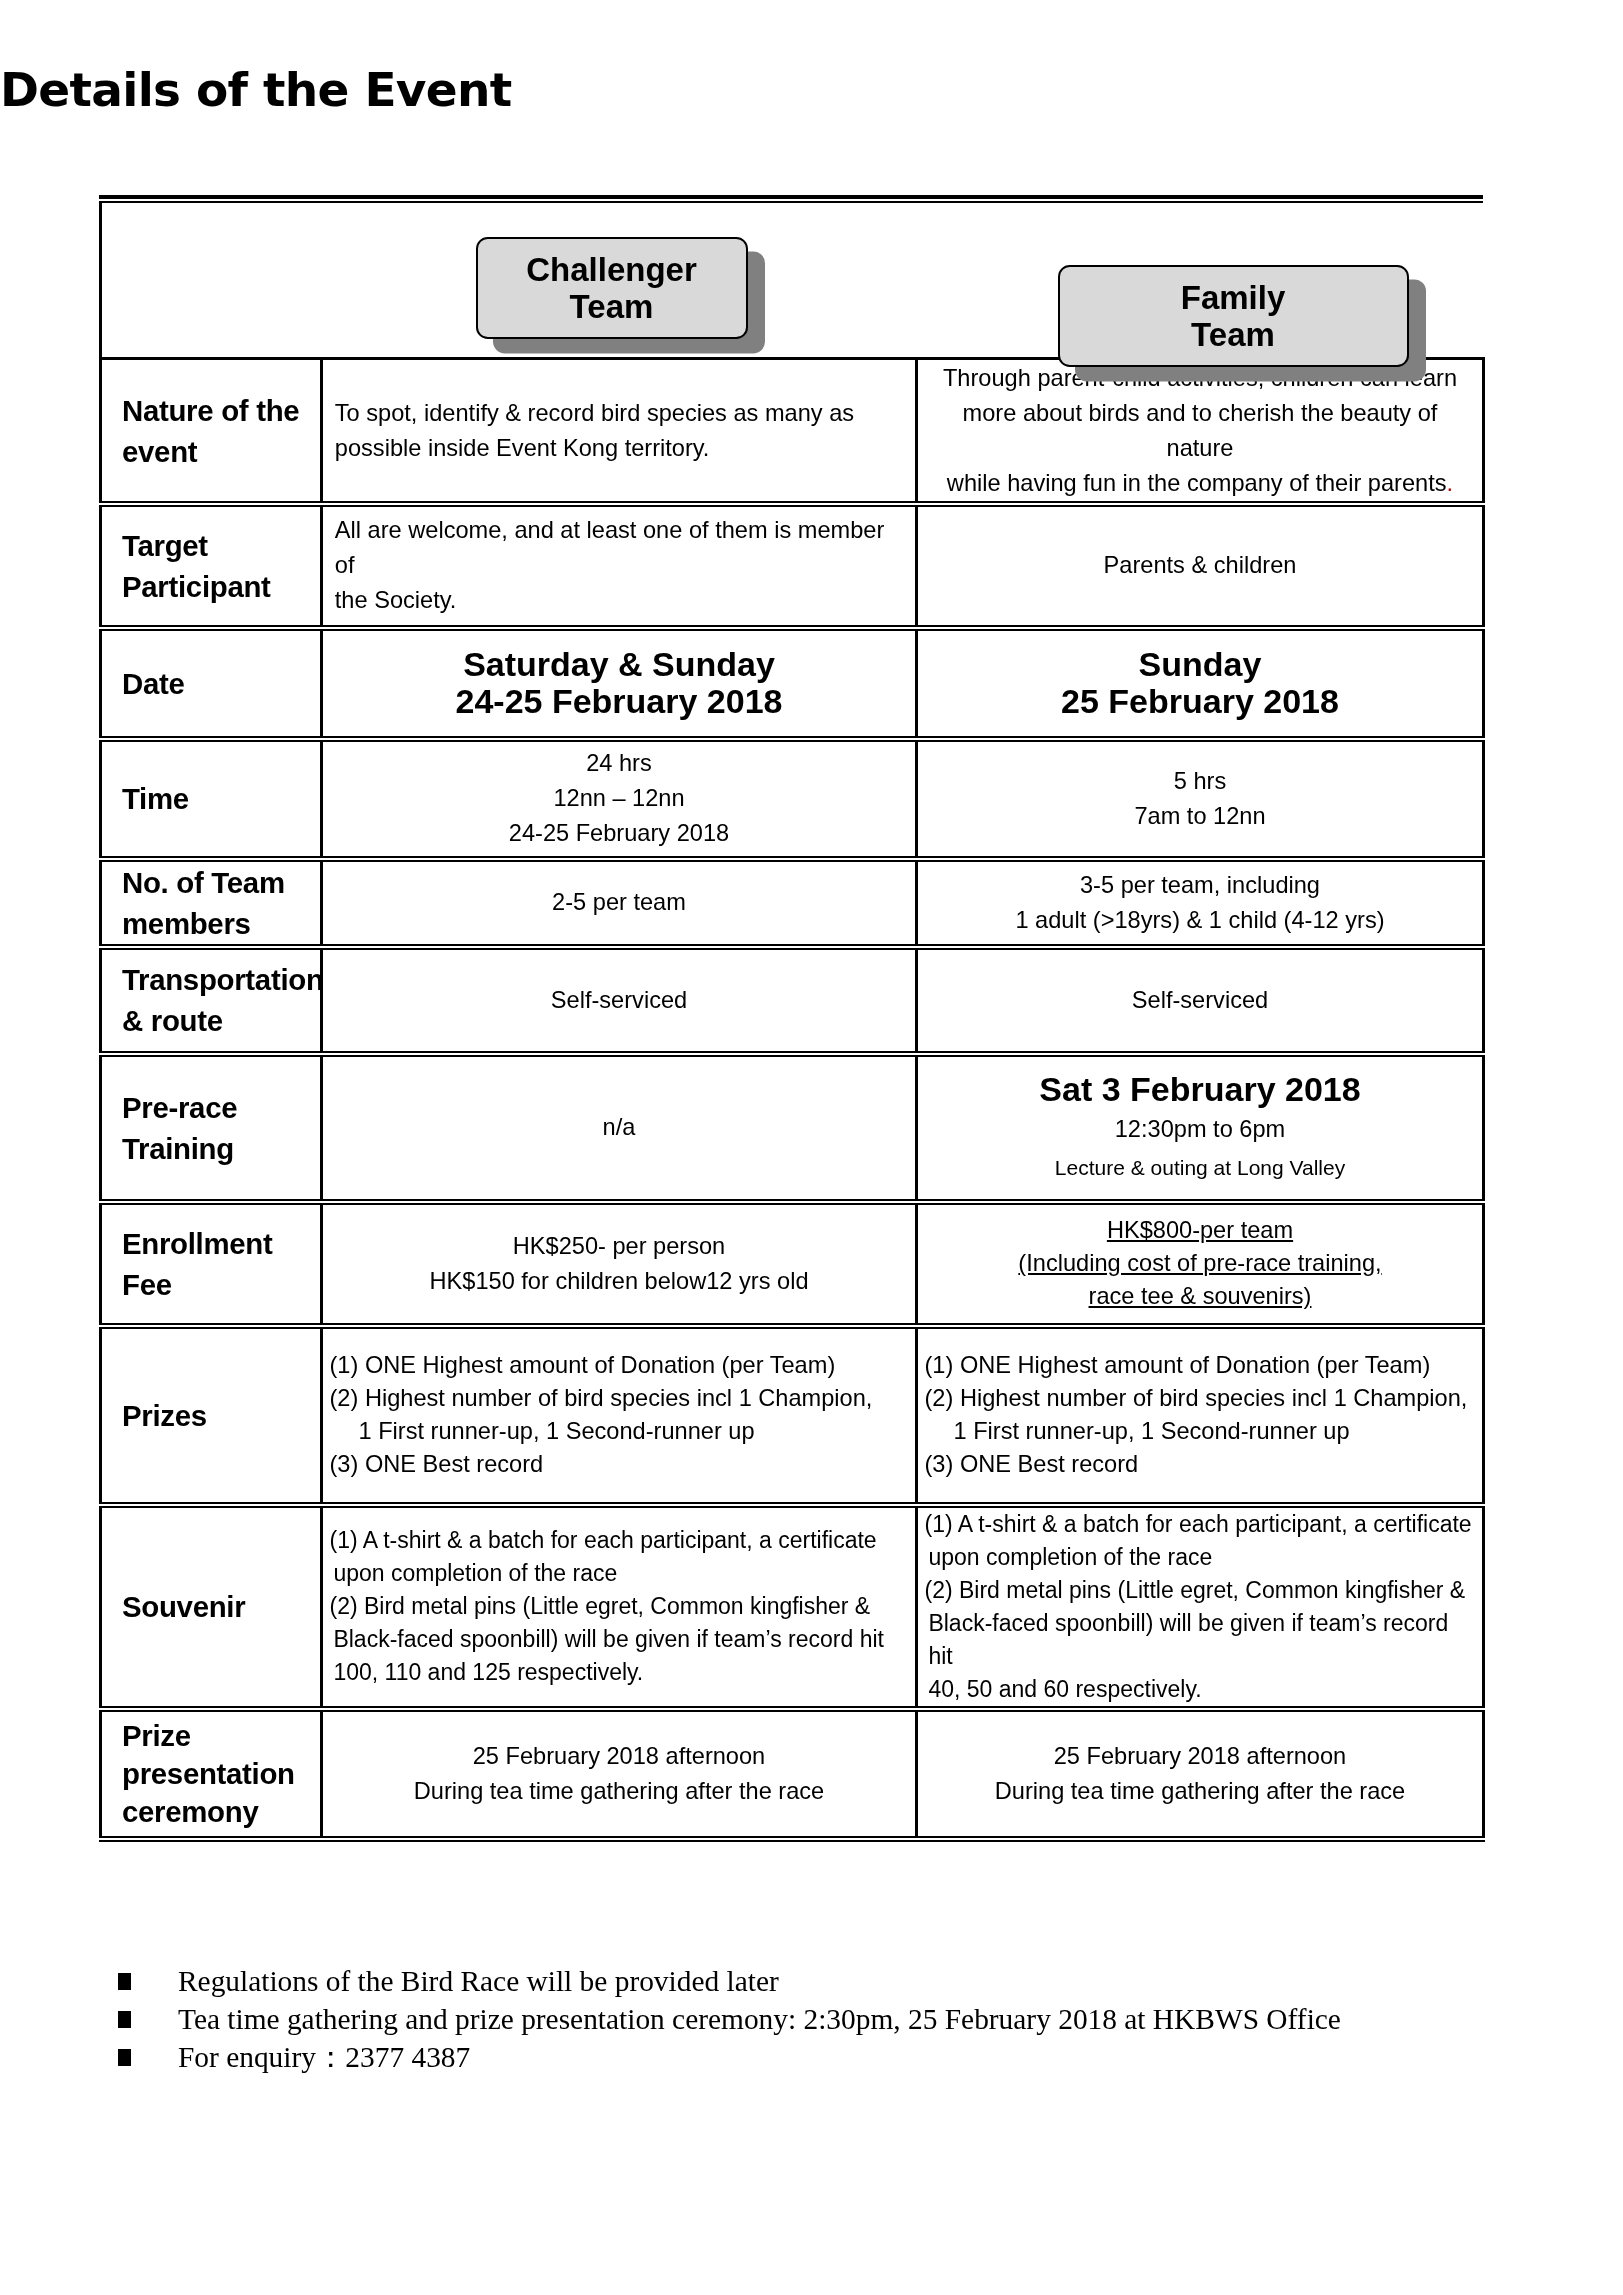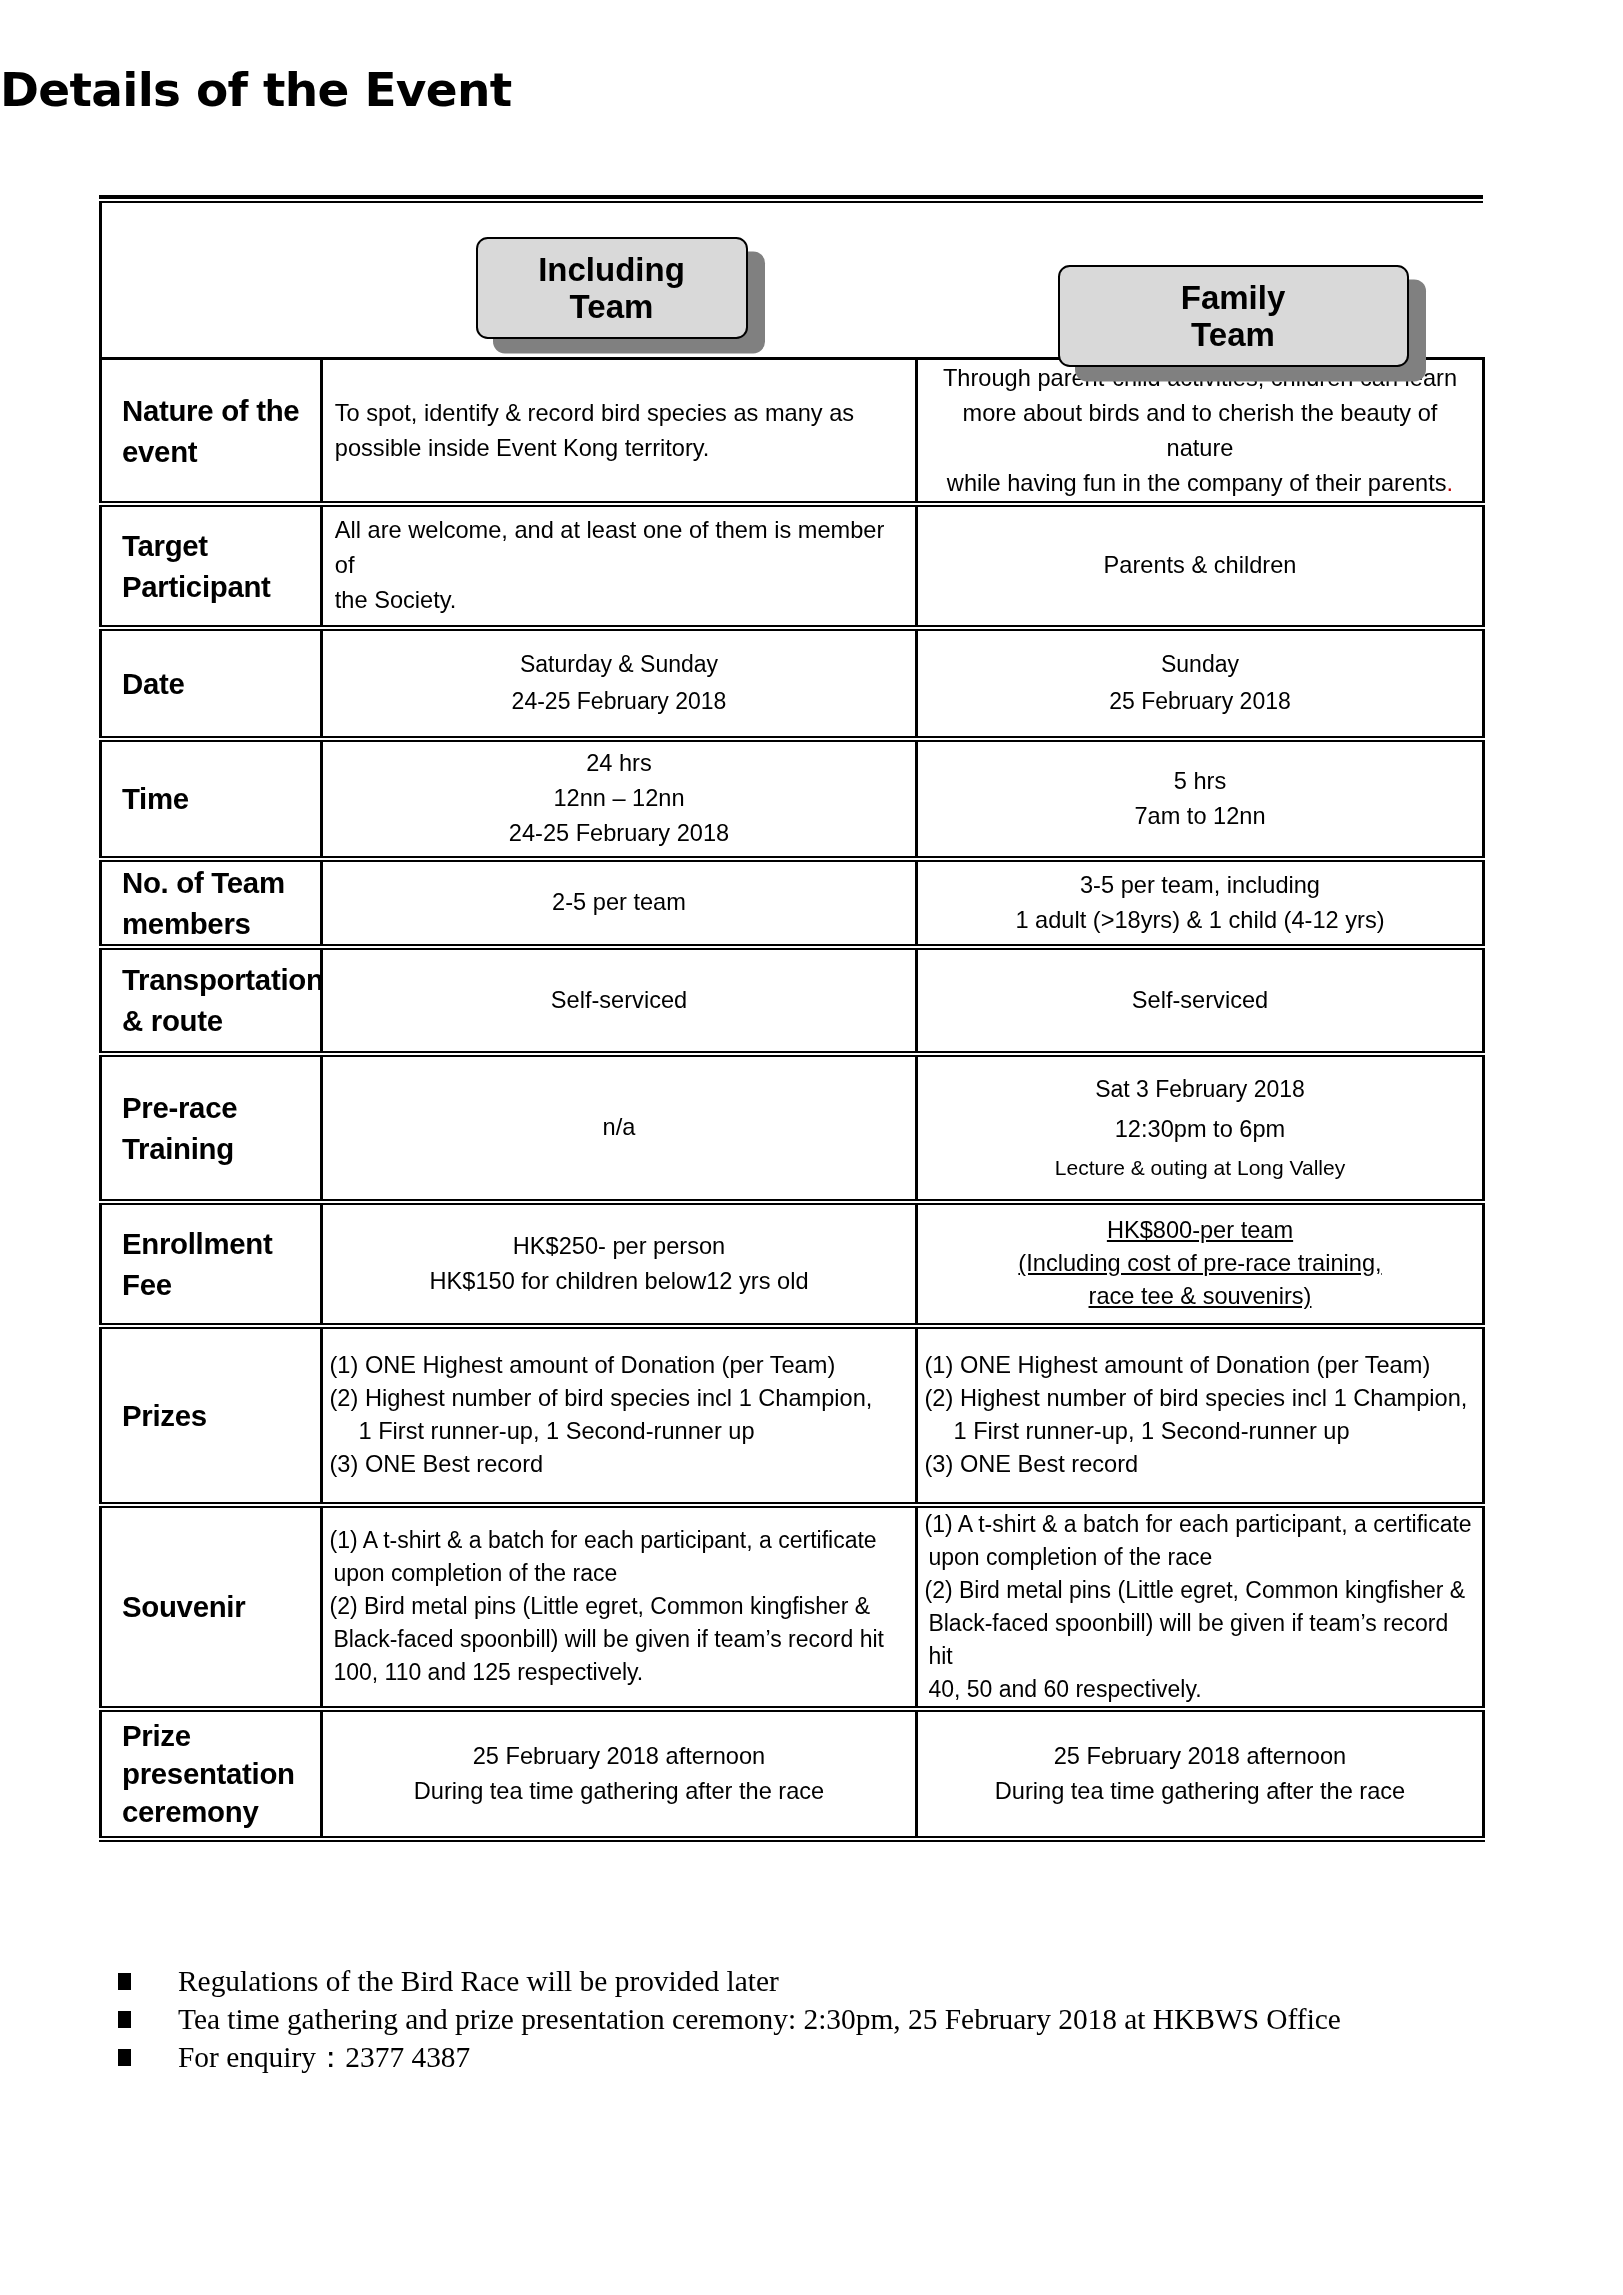--- a/index.html
+++ b/index.html
@@ -7,21 +7,21 @@
   .title { position:absolute; top:62px; left:0; width:1623px; text-align:left; font-family:"DejaVu Sans", sans-serif; font-weight:bold; font-size:47px; letter-spacing:-0.7px; }
   .table-wrap { position:absolute; left:99px; top:195px; width:1384px; }
   .top-rule { height:3.9px; background:#000; margin-bottom:2.6px; }
   .top-rule2 { height:2px; background:#000; }
   table { border-collapse:collapse; width:1384px; table-layout:fixed; }
   td { border:3.3px solid #000; vertical-align:middle; padding:0 9.2px; font-size:23.6px; line-height:35px; }
   tr.sep td { border-top:6.5px double #000; }
   td.label { font-weight:bold; font-size:29.4px; line-height:41px; padding-left:20px; letter-spacing:-0.3px; }
   td.center { text-align:center; }
   td.left { text-align:left; padding-left:11.8px; }
-  .bold-big { font-weight:normal; font-size:23px; line-height:37px; }
+  .bold-big { font-weight:bold; font-size:34px; line-height:37px; }
   .small { font-size:21px; }
   .header-row td { border-top:none; border-left:3.9px solid #000; border-right:none; height:154px; }
   .header-row td.hdr-empty { border-right:none; }
   .pill-cell { position:relative; }
   .pill { position:absolute; background:#d9d9d9; border:2.6px solid #000; border-radius:11.8px; text-align:center; font-weight:bold; font-size:33px; line-height:37px; display:flex; flex-direction:column; justify-content:center; align-items:center; box-shadow:17px 14.4px 0 #808080; }
   .pill.challenger { left:154px; top:34px; width:268px; height:98px; }
   .pill.family { left:141px; top:34px; width:347px; height:98px;margin-top:28px; }
   .line { display:block; }
   .red-dot { color:#c00000; }
   .footer { position:absolute; left:118px; top:1962px; font-family:"Liberation Serif", serif; font-size:29.4px; line-height:38px; }
@@ -40,21 +40,21 @@
     <colgroup>
       <col style="width:221px">
       <col style="width:595px">
       <col style="width:567px">
     </colgroup>
     <tbody>
         <tr class="header-row">
       <td class="hdr-empty"></td>
       <td class="pill-cell" style="border-left:none;">
         <div class="pill challenger">
-          <span class="line">Including</span>
+          <span class="line">Challenger</span>
           <span class="line">Team</span>
         </div>
       </td>
       <td class="pill-cell" style="border-left:none;">
         <div class="pill family">
           <span class="line">Family</span>
           <span class="line">Team</span>
         </div>
       </td>
     </tr>

